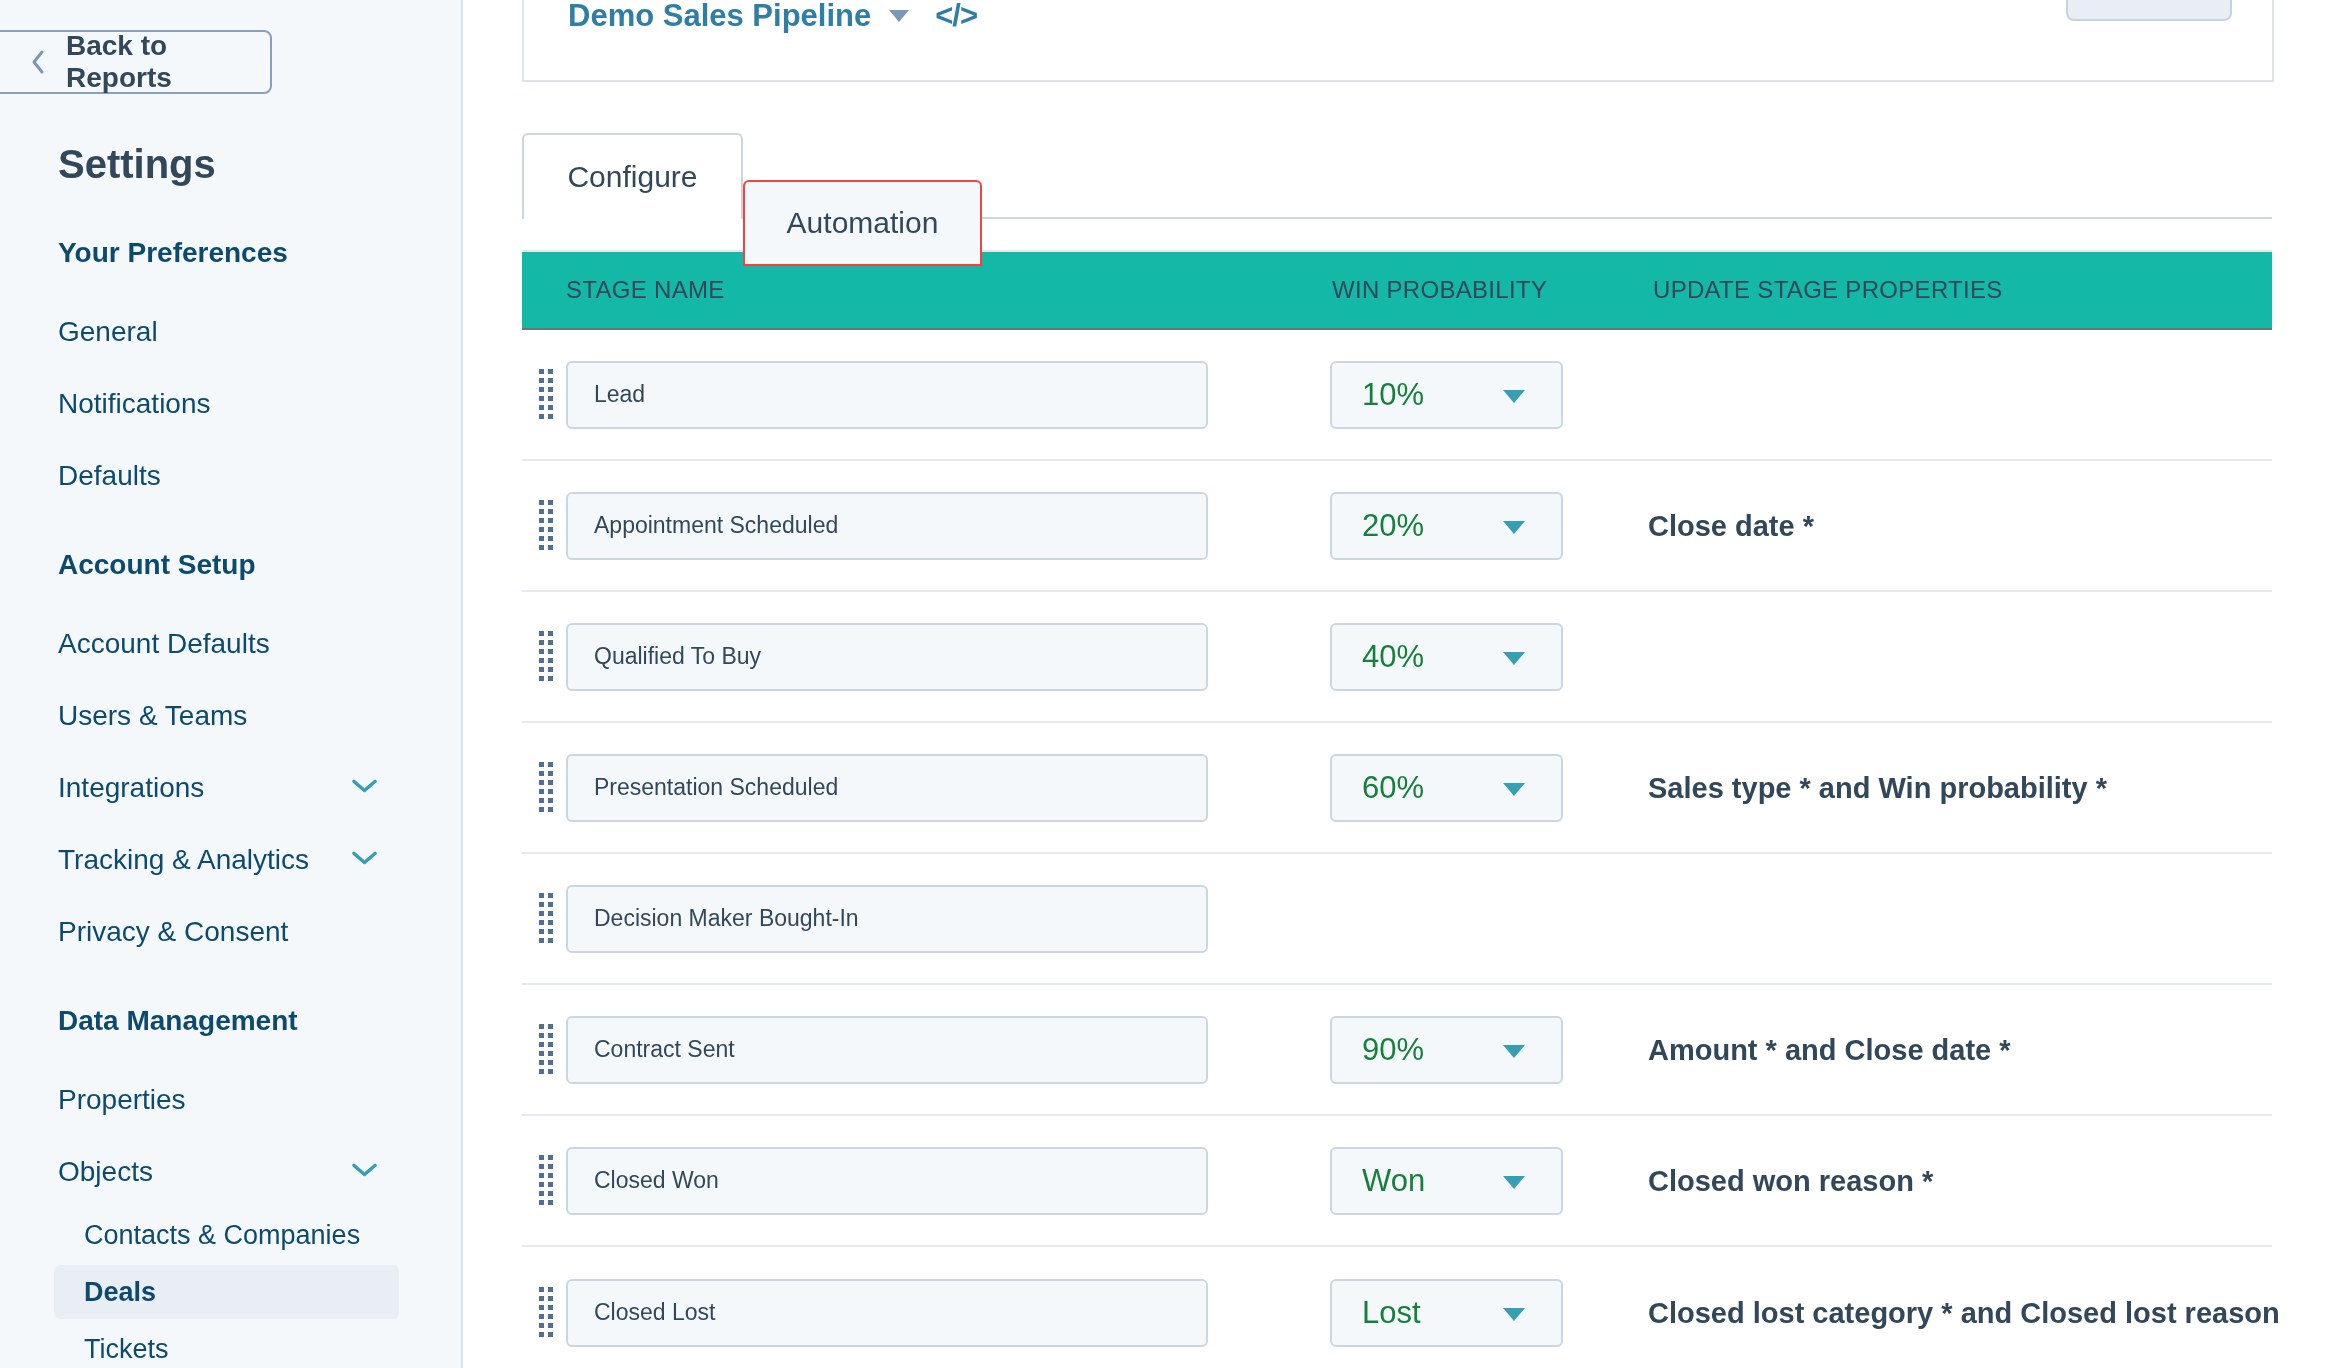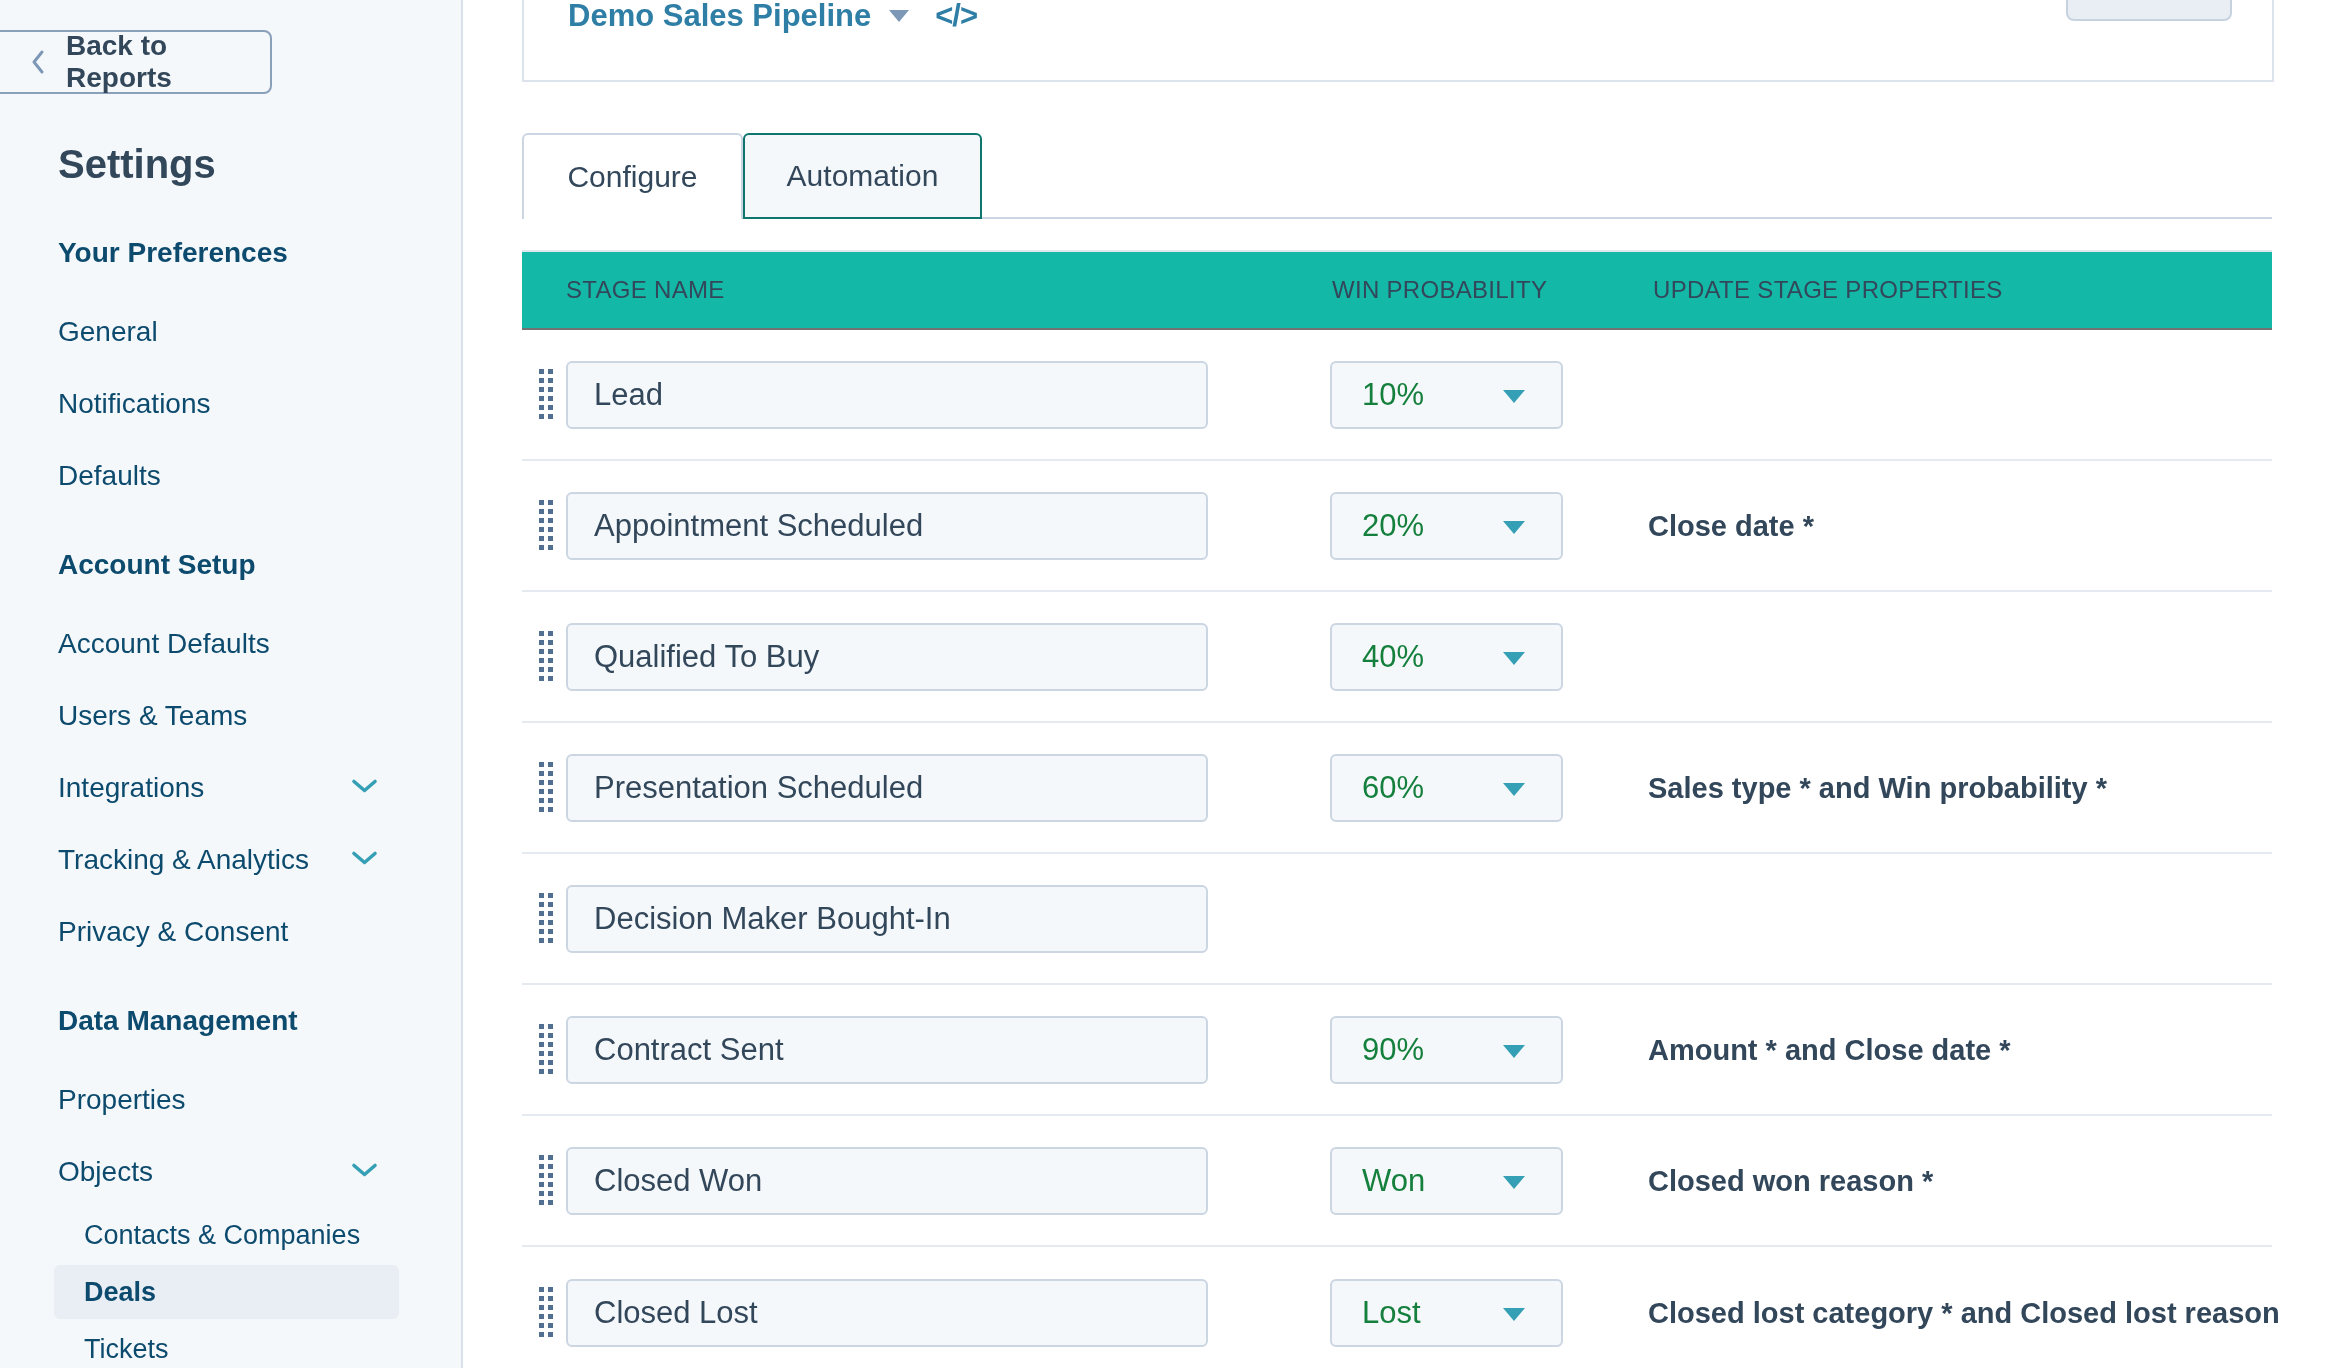--- a/index.html
+++ b/index.html
@@ -35,37 +35,37 @@
                   border-right:10px solid transparent;border-top:12px solid #7c98b6;}
   .code-icon{margin-left:26px;font-size:31px;font-weight:bold;color:#2e7ea6;letter-spacing:-1px;cursor:pointer;}
   .cut-button{position:absolute;left:1542px;top:0;width:166px;height:25px;background:#e9eef4;
               border:2px solid #c7d2e0;border-top:none;border-radius:0 0 8px 8px;box-sizing:border-box;cursor:pointer;}
 
   
   .tab{position:absolute;top:133px;height:86px;display:flex;align-items:center;justify-content:center;
        font-size:30px;color:#33475b;box-sizing:border-box;cursor:pointer;}
   .tab-configure{left:522px;width:221px;background:#fff;border:2px solid #cbd6e2;border-bottom:none;
                  border-radius:6px 6px 0 0;z-index:3;}
-  .tab-automation{left:743px;width:239px;background:#f5f8fa;border:2px solid #0f766e;
-                  border-radius:6px 6px 0 0;z-index:2;}
+  .tab-automation{left:743px;width:239px;background:#f5f8fa;border:2px solid #ef4444;
+                  border-radius:6px 6px 0 0;z-index:2;margin-top:47px;}
   .tab-strip-line{position:absolute;left:743px;top:217px;width:1529px;height:2px;background:#cbd6e2;z-index:1;}
 
   
   .stage-table{position:absolute;left:522px;top:250px;width:1750px;}
   .thead{position:relative;height:80px;background:#14b8a6;border-top:2px solid #e1e7ee;
          border-bottom:2px solid #737373;box-sizing:border-box;}
   .thead .col{position:absolute;top:50%;transform:translateY(-50%);font-size:24px;color:#33475b;letter-spacing:0.3px;}
   .col-stage{left:44px;} .col-prob{left:810px;} .col-update{left:1131px;}
 
   .row{position:relative;height:131px;border-bottom:2px solid #e5eaf0;box-sizing:border-box;}
   .row:last-child{border-bottom:none;}
   .handle{position:absolute;left:16px;top:50%;transform:translateY(-50%);cursor:grab;line-height:0;}
   .stage-input{position:absolute;left:44px;top:50%;transform:translateY(-50%);width:642px;height:68px;
                box-sizing:border-box;background:#f5f8fa;border:2px solid #cbd6e2;border-radius:6px;
-               font-family:"Liberation Sans",sans-serif;font-size:31px;color:#33475b;padding:0 26px;outline:none;}
+               font-family:"Liberation Sans",sans-serif;font-size:23px;color:#33475b;padding:0 26px;outline:none;}
   .win-select{position:absolute;left:808px;top:50%;transform:translateY(-50%);width:233px;height:68px;
               box-sizing:border-box;background:#f5f8fa;border:2px solid #cbd6e2;border-radius:6px;
               display:flex;align-items:center;padding-left:30px;font-size:31px;color:#15803d;cursor:pointer;}
   .win-caret{position:absolute;right:36px;top:50%;margin-top:-5px;width:0;height:0;
              border-left:11px solid transparent;border-right:11px solid transparent;border-top:13px solid #35a0b5;}
   .update-text{position:absolute;left:1126px;top:50%;transform:translateY(-50%);
                font-size:29px;font-weight:bold;color:#33475b;white-space:nowrap;}
 </style>
 </head>
 <body>

